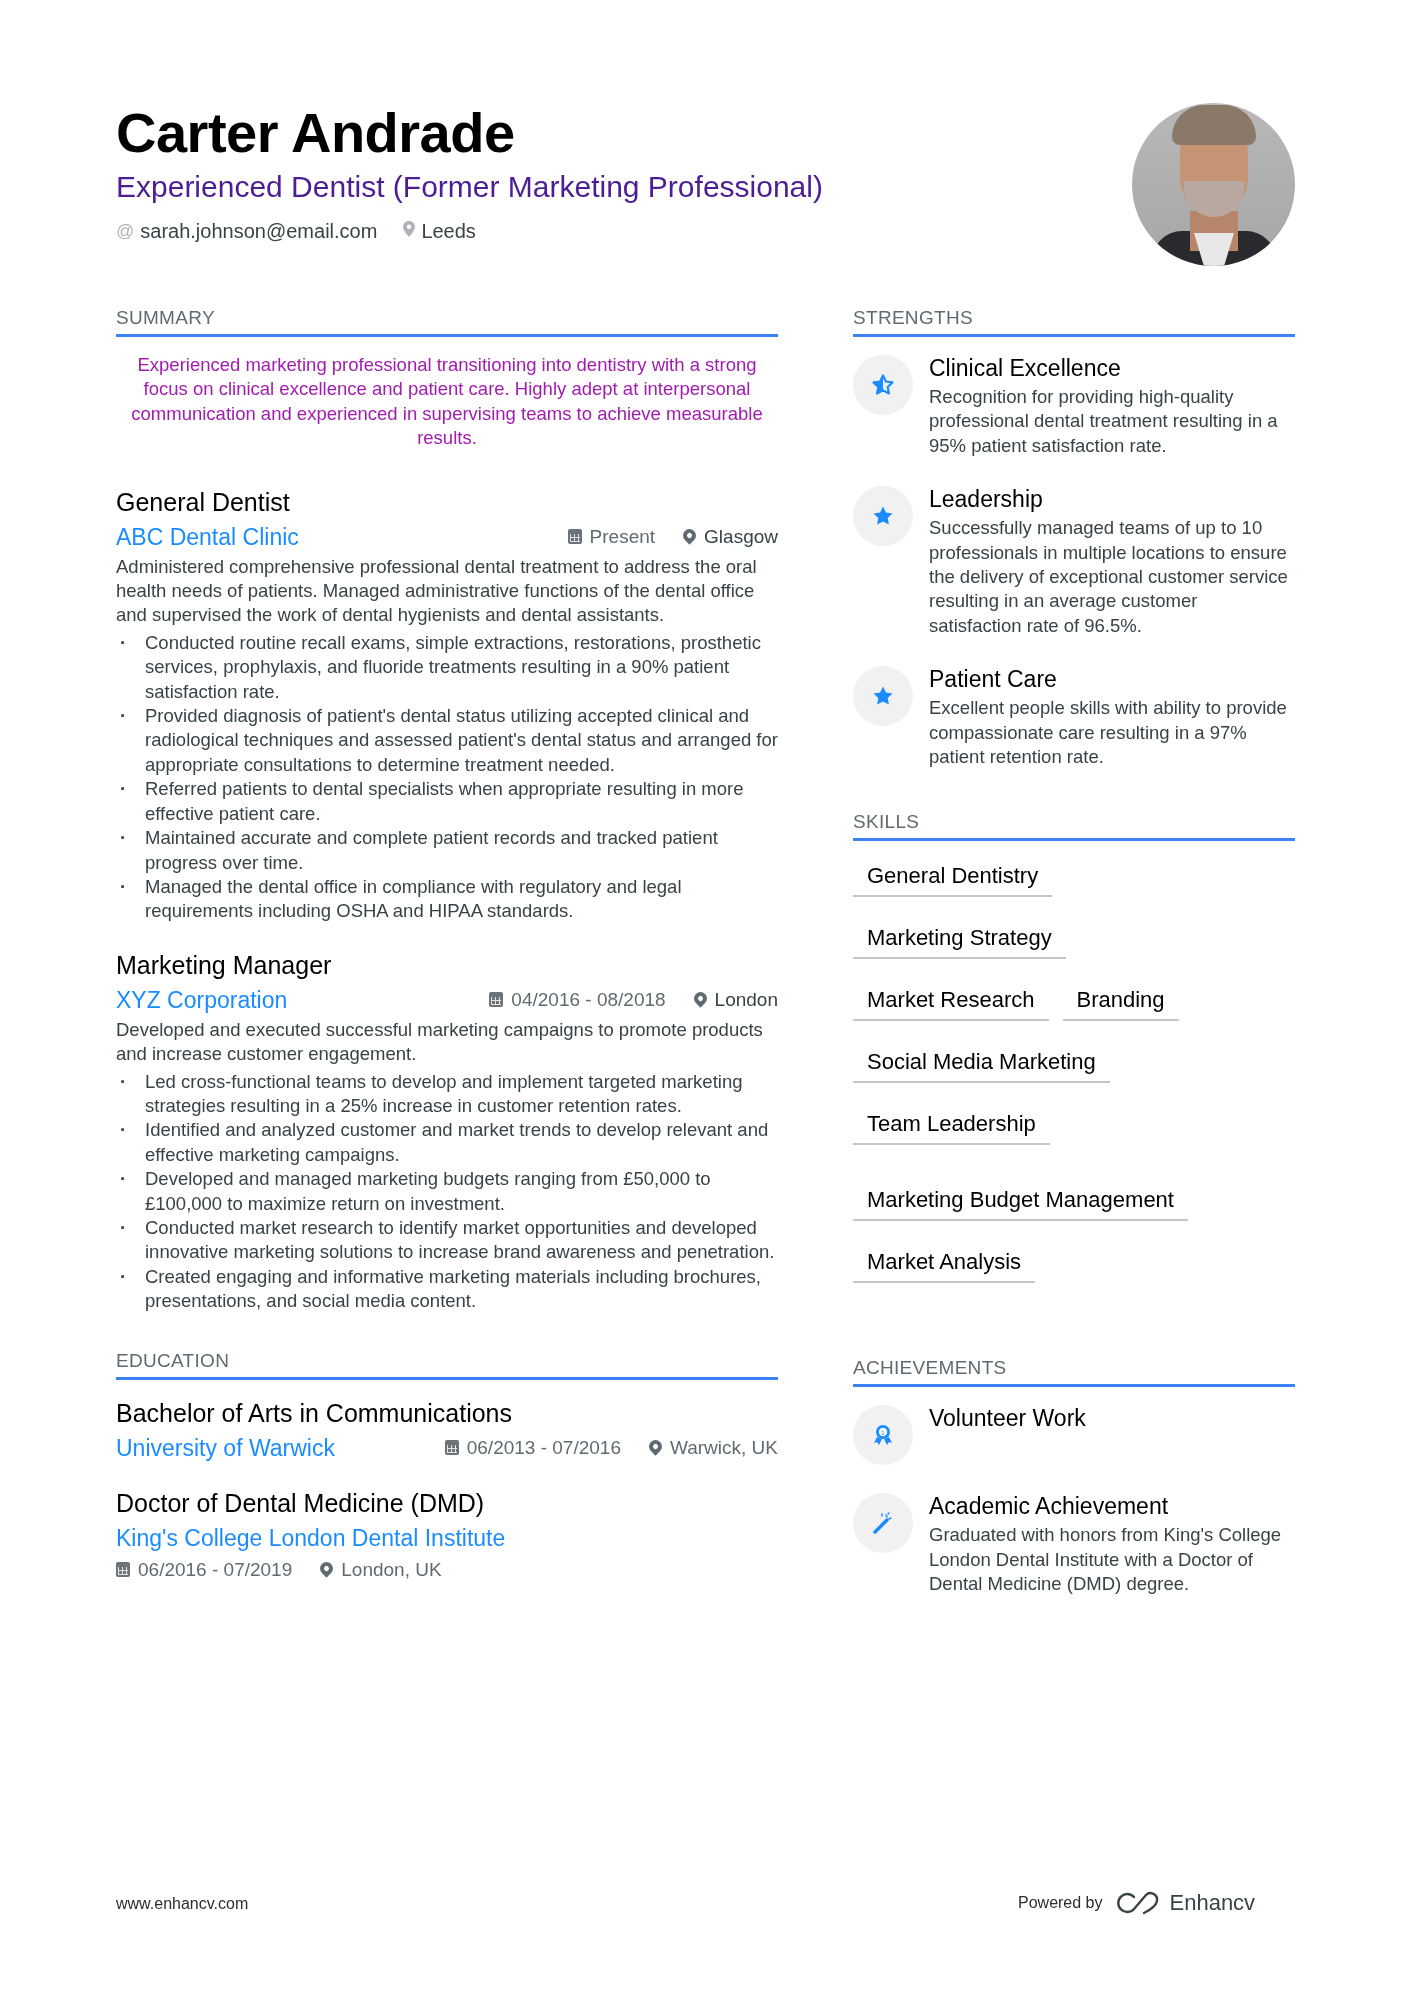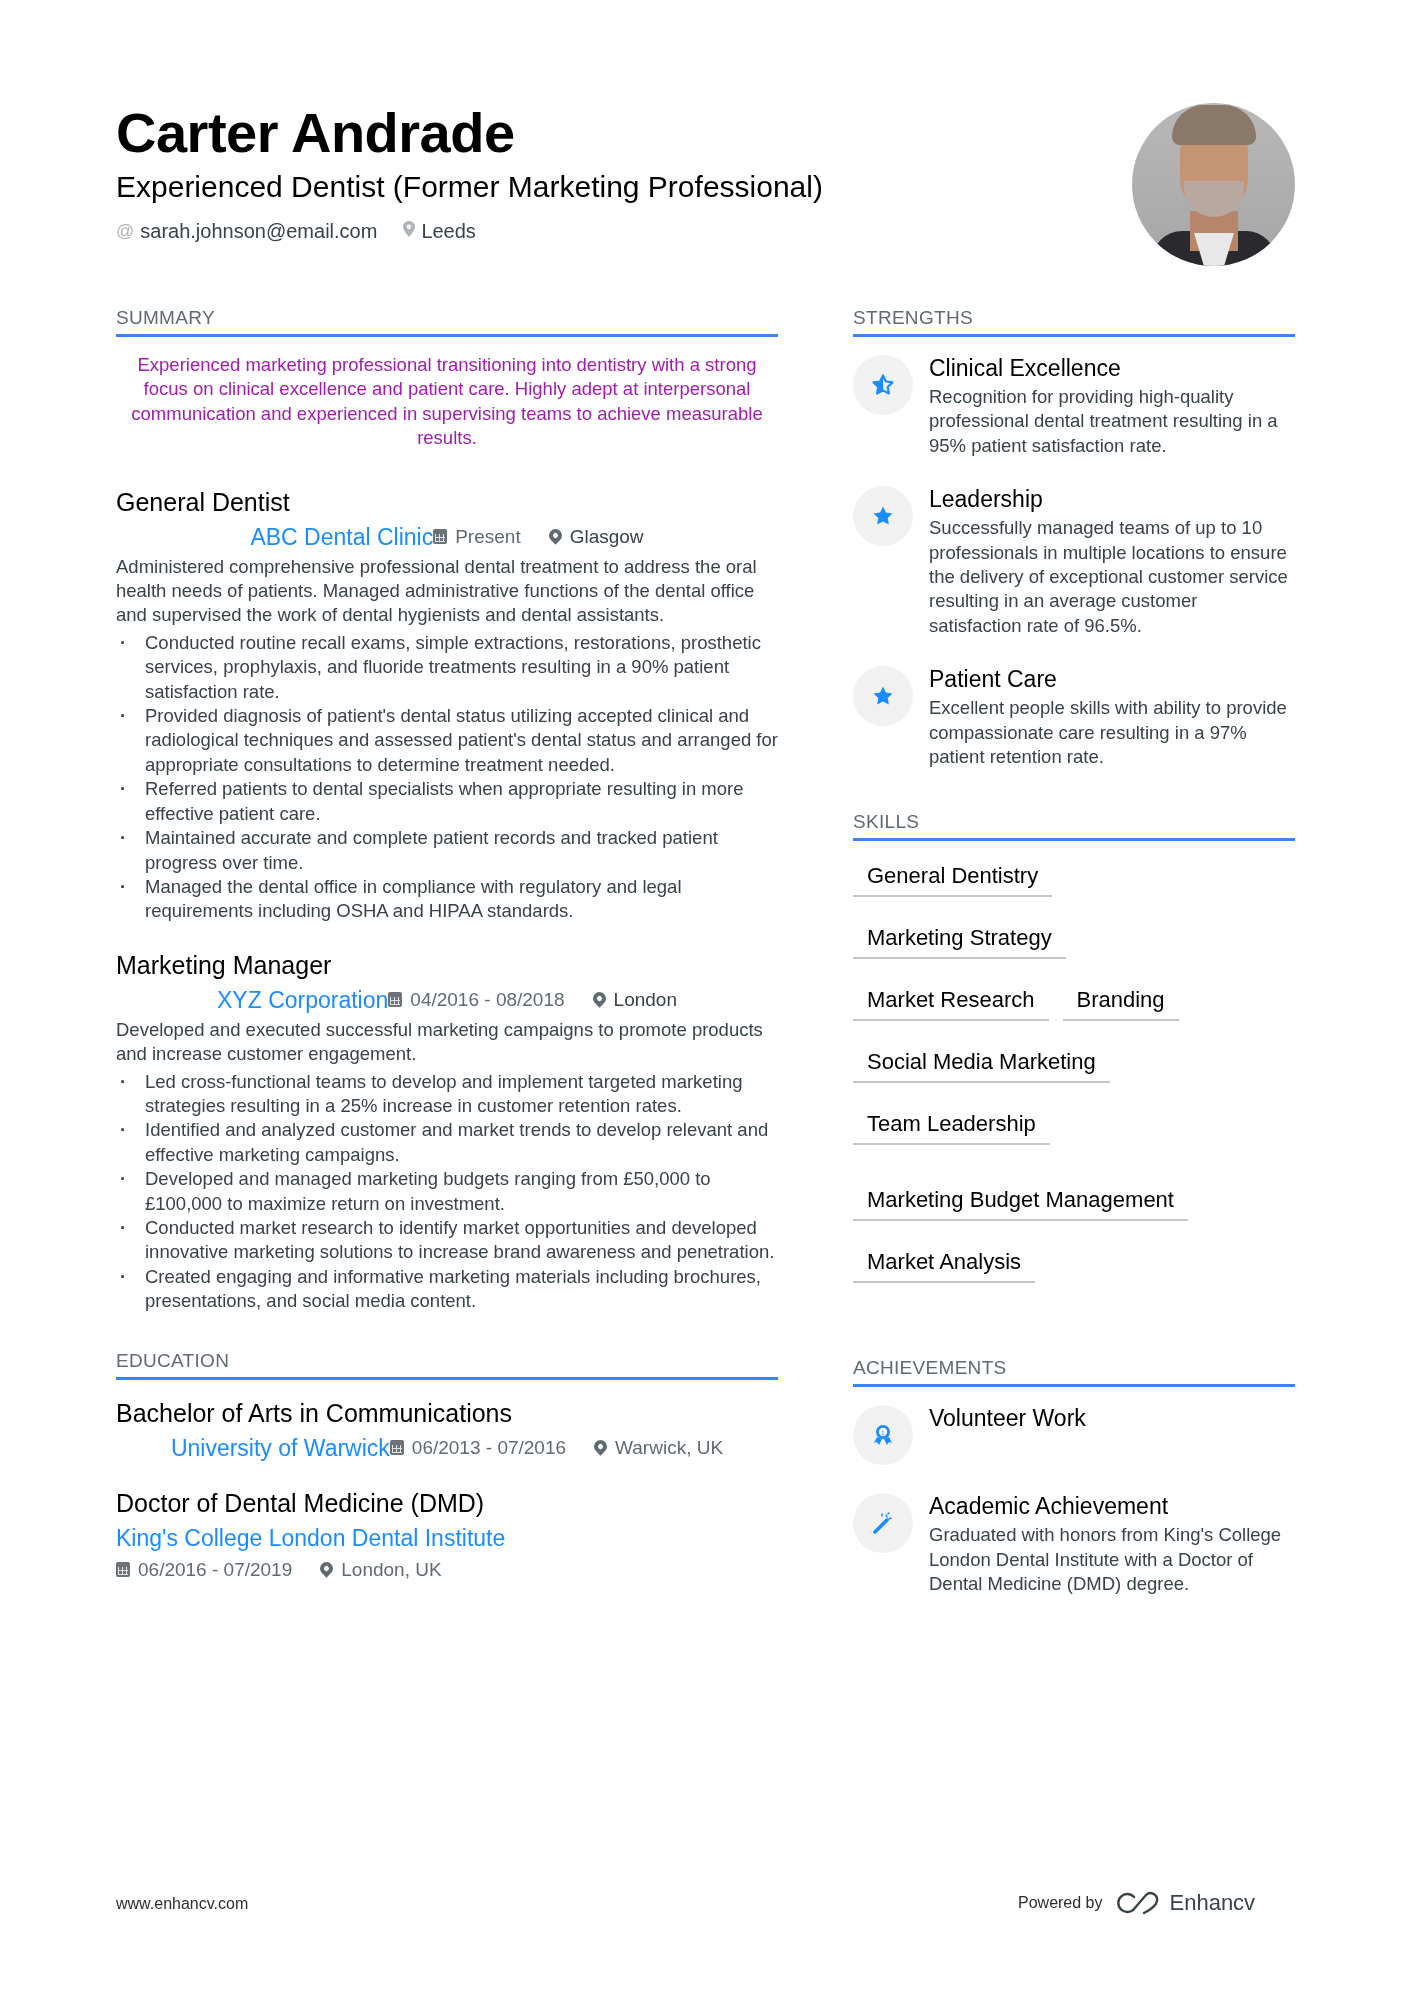--- a/index.html
+++ b/index.html
@@ -1,21 +1,21 @@
 <!DOCTYPE html>
 <html><head>
 <meta charset="utf-8">
 <style>
   * { box-sizing: border-box; margin: 0; padding: 0; }
   html, body { width: 1410px; height: 1995px; background: #ffffff; }
   body { font-family: "Liberation Sans", "DejaVu Sans", sans-serif; color: #384347; position: relative; overflow: hidden; }
 
   .header { position: absolute; left: 116px; top: 100px; width: 1000px; }
   .name { font-size: 56px; font-weight: bold; color: #000000; letter-spacing: -0.5px; line-height: 66px; }
-  .title { font-size: 30px; color: #000000; line-height: 38px; margin-top: 2px; }
+  .title { font-size: 30px; color: #4c1d95; line-height: 38px; margin-top: 2px; }
   .contacts { display: flex; gap: 26px; margin-top: 14px; font-size: 20px; color: #384347; align-items: center; }
   .contact { display: flex; align-items: center; gap: 6px; }
   .contact .ico { color: #b0b4b8; font-size: 18px; }
   .photo { position: absolute; left: 1132px; top: 103px; width: 163px; height: 163px; border-radius: 50%; overflow: hidden;
            background: radial-gradient(circle at 50% 40%, #c9a58a 0 24%, transparent 25%), linear-gradient(#b8b8b8, #a6a6a6); }
   .photo .hair { position: absolute; left: 40px; top: 2px; width: 84px; height: 40px; border-radius: 40px 40px 10px 10px; background: #8a7868; }
   .photo .face { position: absolute; left: 48px; top: 18px; width: 68px; height: 92px; border-radius: 34px 34px 38px 38px; background: #c49474; }
   .photo .beard { position: absolute; left: 52px; top: 78px; width: 60px; height: 36px; border-radius: 0 0 30px 30px; background: #b8a8a0; }
   .photo .neck { position: absolute; left: 58px; top: 108px; width: 48px; height: 40px; background: #b7866a; }
   .photo .jacket { position: absolute; left: 20px; top: 128px; width: 124px; height: 60px; background: #2a2a2e; border-radius: 30px 30px 0 0; }
@@ -23,21 +23,21 @@
 
   .col-left { position: absolute; left: 116px; top: 305px; width: 662px; }
   .col-right { position: absolute; left: 853px; top: 305px; width: 442px; }
 
   .section { margin-bottom: 34px; }
   .section-title { font-size: 19px; color: #5f6b70; text-transform: uppercase; letter-spacing: 0.3px; line-height: 26px; padding-bottom: 3px; border-bottom: 3px solid #3b82f6; margin-bottom: 16px; }
   .para { font-size: 18.5px; line-height: 24.4px; color: #a21caf; text-align: center; }
 
   .job { margin-bottom: 24px; }
   .job-title { font-size: 25px; color: #000; line-height: 34px; margin-bottom: 2px; }
-  .job-meta { display: flex; justify-content: center; align-items: center; line-height: 32px; }
+  .job-meta { display: flex; justify-content: space-between; align-items: center; line-height: 32px; }
   .company { font-size: 23px; color: #1a8cff; }
   .meta-right { display: flex; gap: 28px; font-size: 19px; color: #5f6b70; align-items: center; }
   .meta-item { display: flex; align-items: center; gap: 8px; }
   .meta-item.loc { color: #384347; }
   .job-desc { font-size: 18.5px; line-height: 24.4px; margin-top: 2px; }
   ul.bullets { list-style: none; margin-top: 3px; }
   ul.bullets li { position: relative; padding-left: 29px; font-size: 18.5px; line-height: 24.4px; }
   ul.bullets li::before { content: "\00B7"; position: absolute; left: 4px; top: 0; color: #384347; font-weight: bold; }
 
   .edu { margin-bottom: 22px; }

